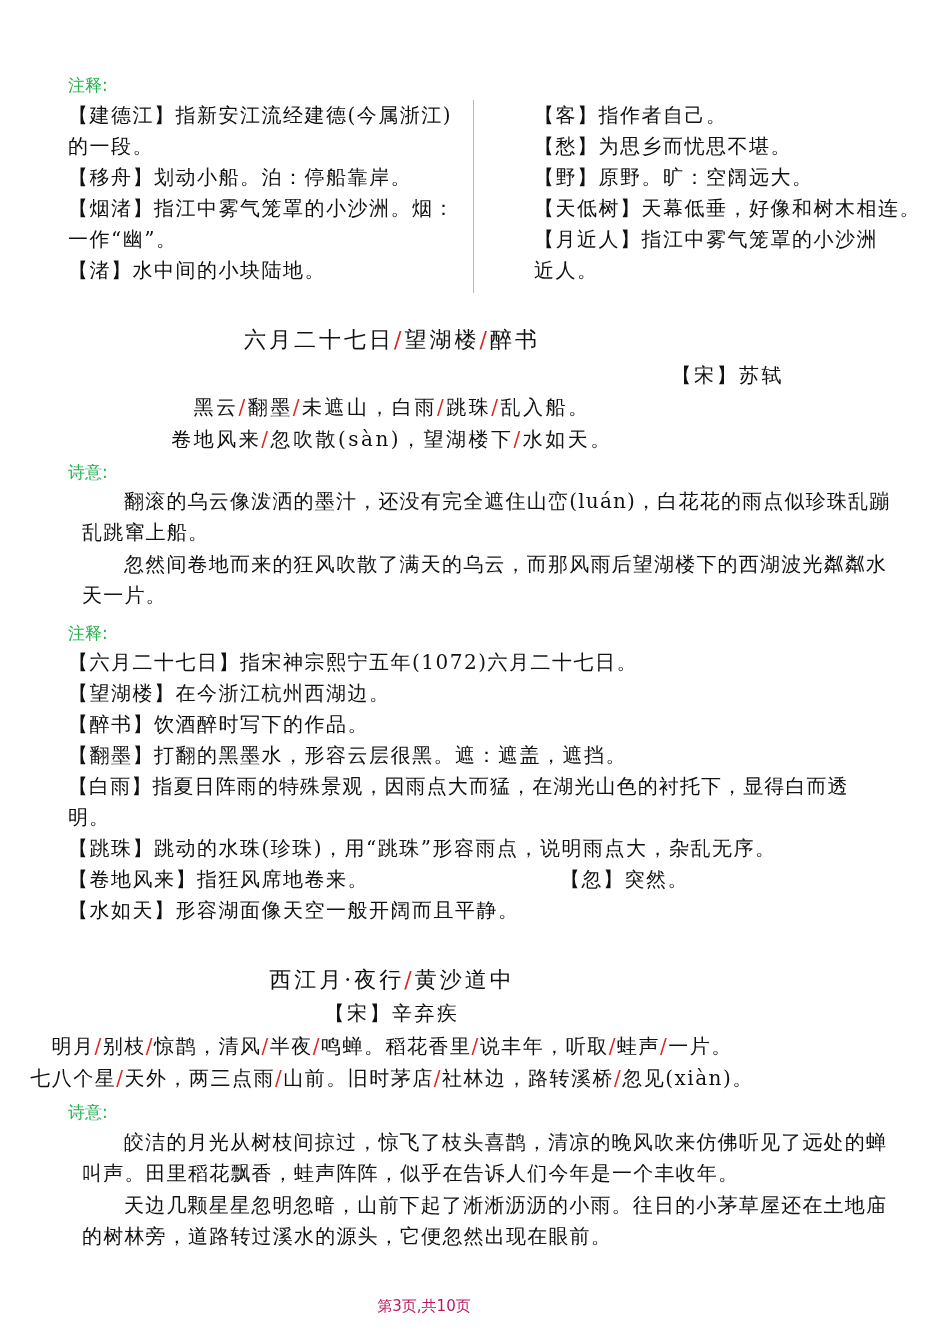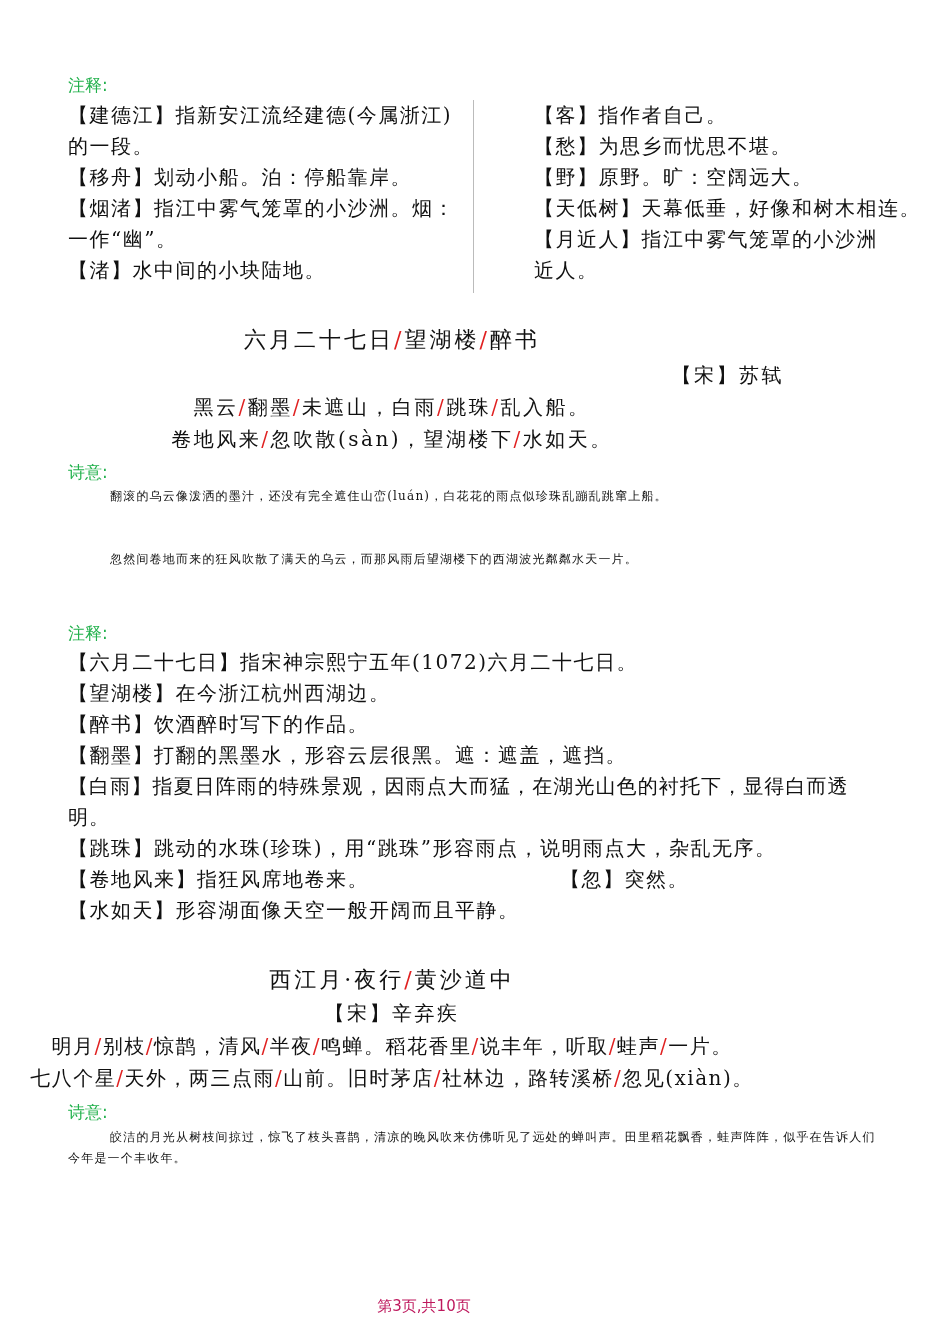--- a/index.html
+++ b/index.html
@@ -15,21 +15,21 @@
     }
     .line { position: absolute; font-size: 20px; letter-spacing: 2.5px; white-space: nowrap; line-height: 30px; }
     .center { left: 0; width: 784px; text-align: center; }
     .title { font-size: 22px; letter-spacing: 3px; }
     .slash { color: #e02020; }
     .divider { position: absolute; left: 473px; top: 100px; width: 1px; height: 193px; background: #bbbbbb; }
     .footer {
       position: absolute; top: 1297px; left: 0; width: 848px; text-align: center;
       font-size: 15px; font-family: "DejaVu Sans", "Liberation Sans", sans-serif; color: #be185d;
     }
-    .para { position: absolute; left: 68px; width: 816px; font-size: 12px; line-height: 21px; letter-spacing: 1.2px; text-indent: 42px; }
+    .para { position: absolute; left: 82px; width: 816px; font-size: 20px; line-height: 31px; letter-spacing: 1.2px; text-indent: 42px; }
     .note { position: absolute; font-size: 20px; line-height: 31px; letter-spacing: 1.5px; }
   </style>
 </head>
 <body>
 
 <div class="page">
 
   <div class="label" style="top:74px;">注释:</div>
   <div class="note" style="left:68px; top:100px;">
     <div>【建德江】指新安江流经建德(今属浙江)</div>
@@ -85,15 +85,16 @@
   <div class="line center" style="top:998px;">【宋】辛弃疾</div>
   <div class="line center" style="top:1031px; letter-spacing:1.5px;">
     <span>明月</span><span class="slash">/</span><span>别枝</span><span class="slash">/</span><span>惊鹊，清风</span><span class="slash">/</span><span>半夜</span><span class="slash">/</span><span>鸣蝉。稻花香里</span><span class="slash">/</span><span>说丰年，听取</span><span class="slash">/</span><span>蛙声</span><span class="slash">/</span><span>一片。</span>
   </div>
   <div class="line center" style="top:1063px; letter-spacing:1.5px;">
     <span>七八个星</span><span class="slash">/</span><span>天外，两三点雨</span><span class="slash">/</span><span>山前。旧时茅店</span><span class="slash">/</span><span>社林边，路转溪桥</span><span class="slash">/</span><span>忽见(xiàn)。</span>
   </div>
 
   <div class="label" style="top:1101px;">诗意:</div>
   <div class="para" style="top:1127px;">皎洁的月光从树枝间掠过，惊飞了枝头喜鹊，清凉的晚风吹来仿佛听见了远处的蝉叫声。田里稻花飘香，蛙声阵阵，似乎在告诉人们今年是一个丰收年。</div>
+  <div class="para" style="top:1190px;">天边几颗星星忽明忽暗，山前下起了淅淅沥沥的小雨。往日的小茅草屋还在土地庙的树林旁，道路转过溪水的源头，它便忽然出现在眼前。</div>
 
   <div class="footer">第3页,共10页</div>
 </div>
 
 </body></html>

